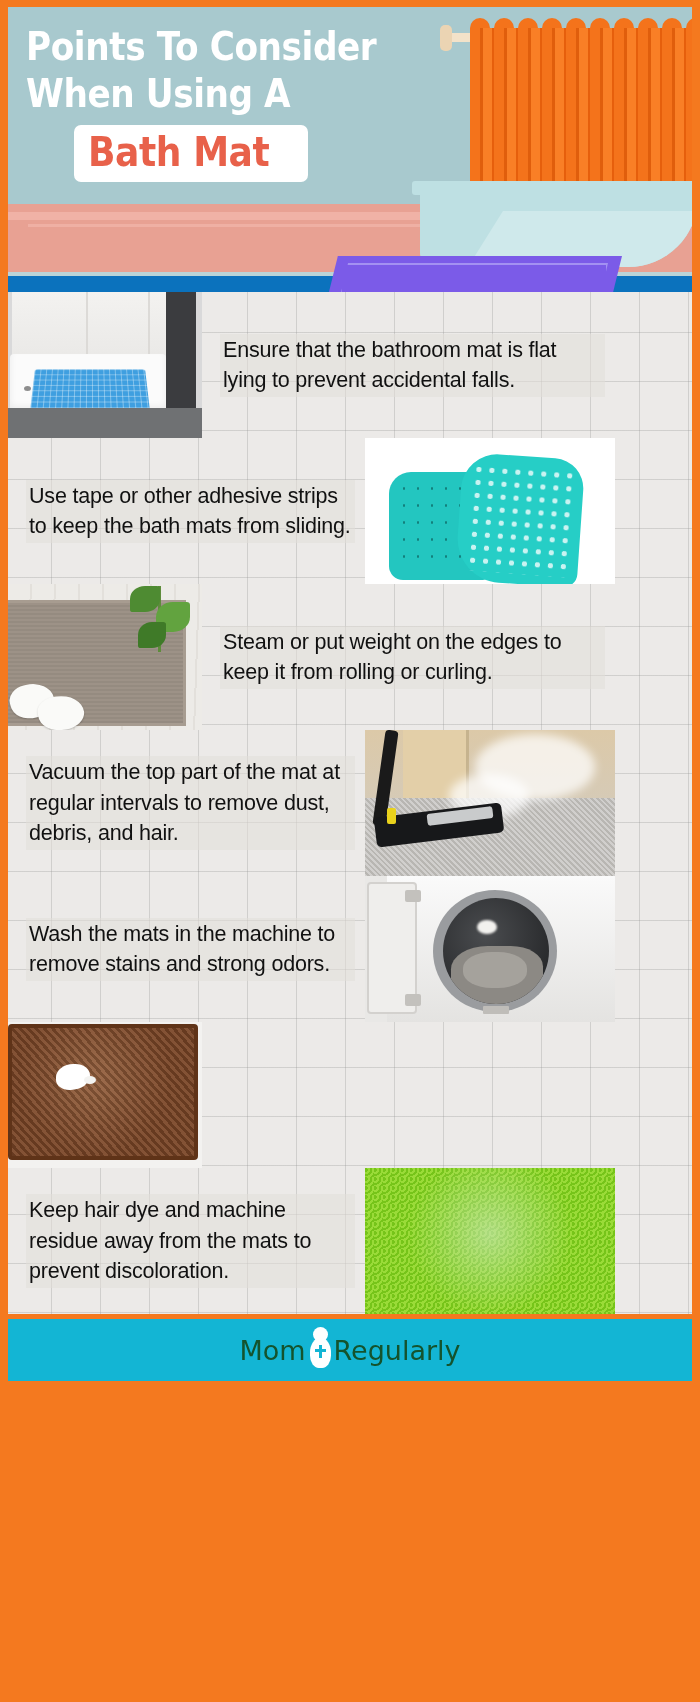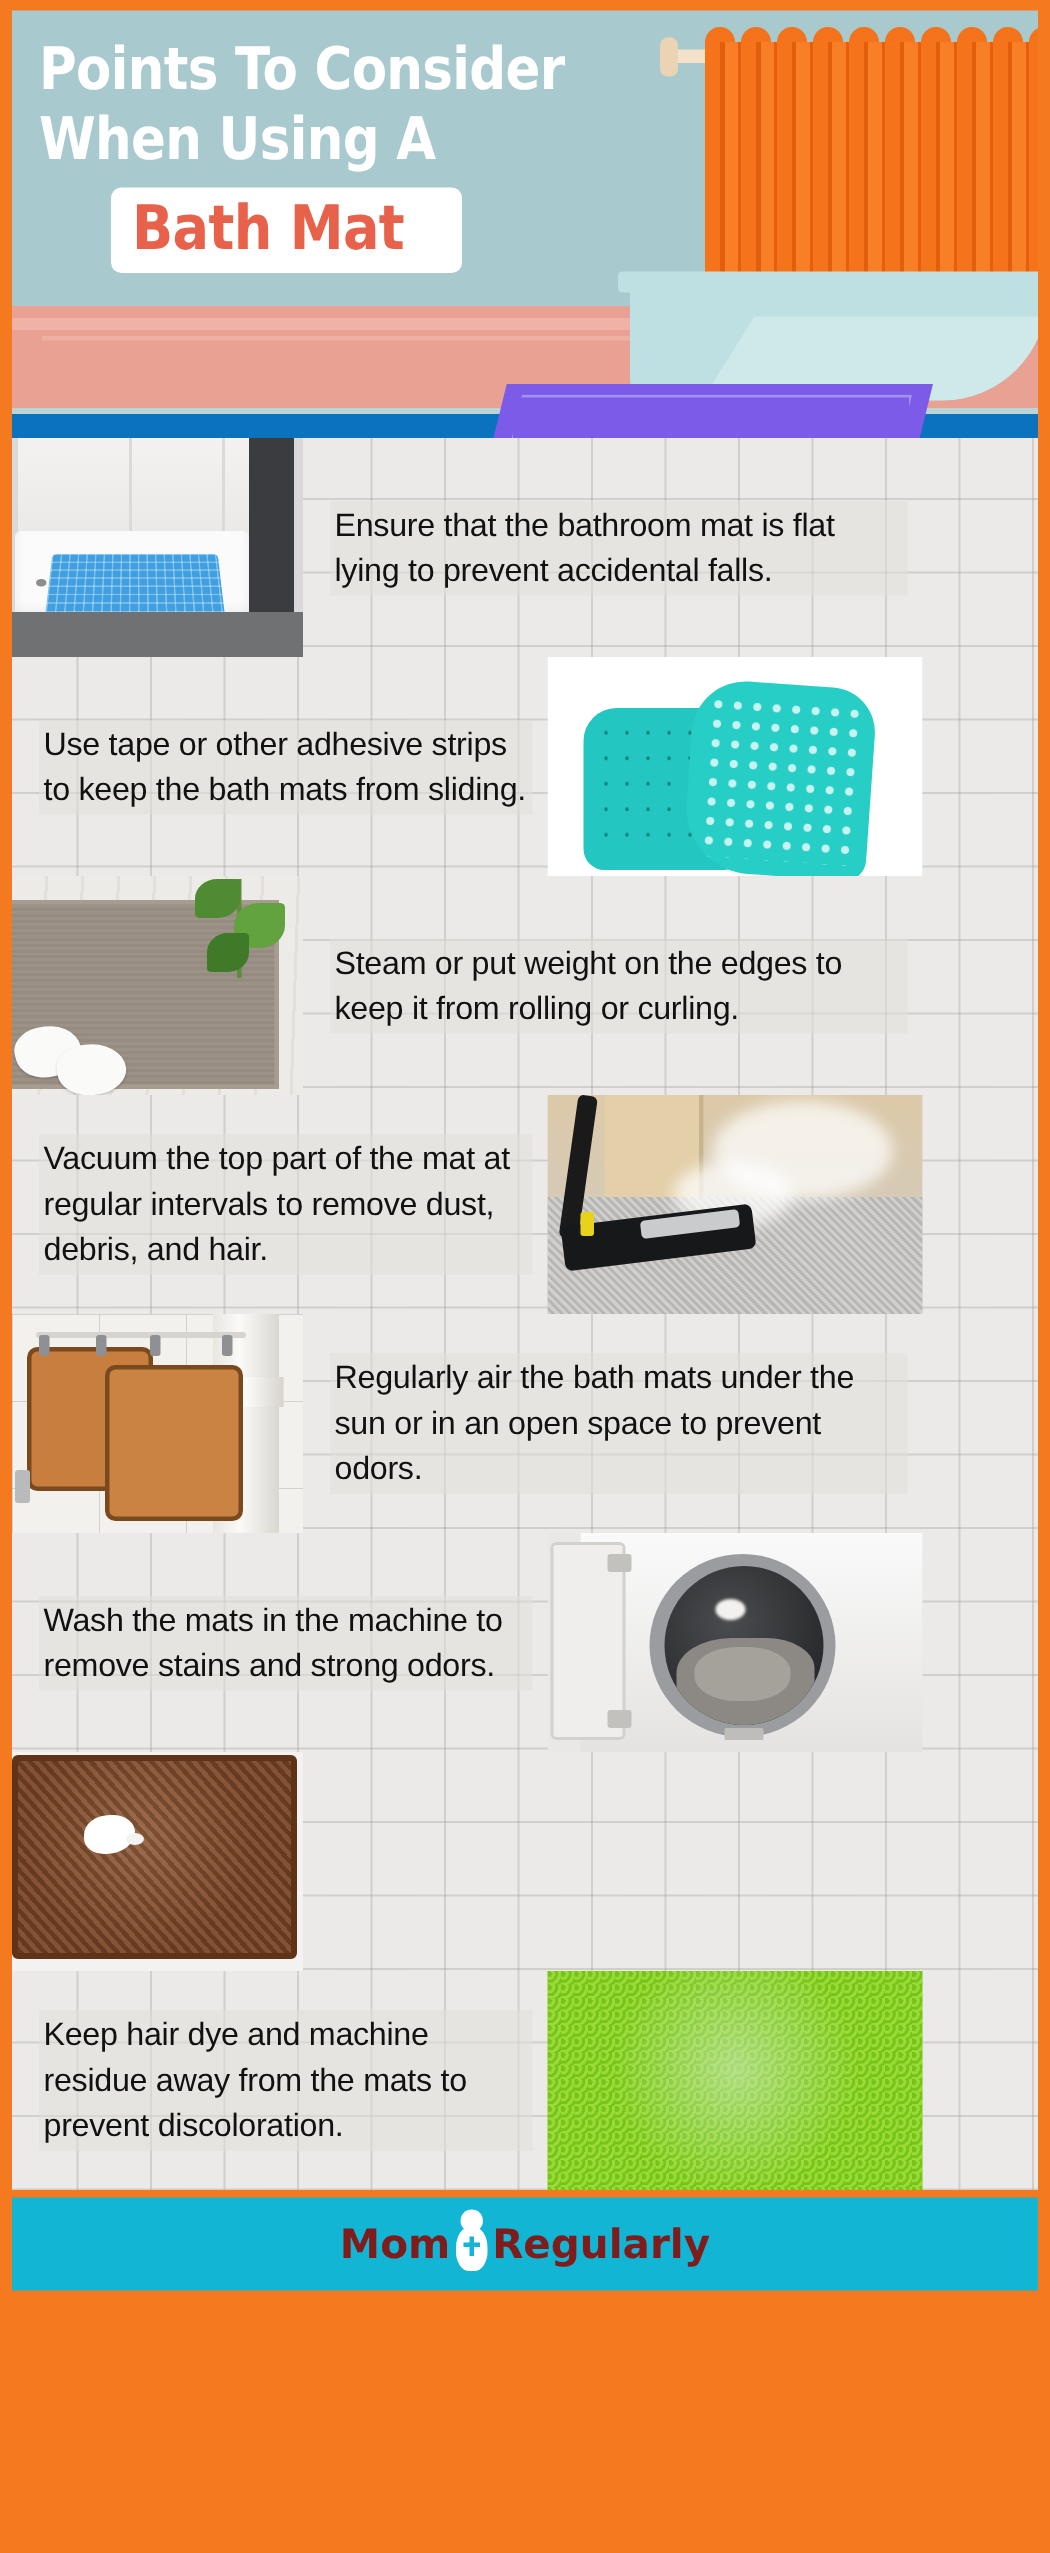--- a/index.html
+++ b/index.html
@@ -429,23 +429,23 @@
     position:relative;
     width:684px; height:62px;
     background:#13B5D4;
     display:flex; align-items:center; justify-content:center;
     gap:0px;
     margin-top:5px;
   }
   .brand {
     display:flex; align-items:center; justify-content:center;
     font-family:"DejaVu Sans", sans-serif;
-    font-weight:bold;
+    font-weight:normal;
     font-size:27px;
-    color:#7f1d1d;
+    color:#14532d;
     letter-spacing:0px;
   }
   .brand .mj-icon {
     position:relative;
     width:26px; height:40px;
     margin:0 1px;
     display:inline-block;
   }
   .brand .mj-icon .head {
     position:absolute; left:6px; top:-3px; width:15px; height:15px;
@@ -574,39 +574,20 @@
             <div class="head"></div>
             <div class="headhl"></div>
             <div class="ylw"></div>
         </div>
       </div>
       <div class="row-text">
         <p class="panel">Vacuum the top part of the mat at regular intervals to remove dust, debris, and hair.</p>
       </div>
     </div>
 
-    <div class="row">
-      <div class="row-img">
-        <div class="ph img-hang">
-          <div class="tilebg"></div>
-            <div class="pillar"></div>
-          <div class="rail"></div>
-          <div class="matA"></div>
-            <div class="matB"></div>
-          <div class="clip" style="left:18px"></div>
-          <div class="clip" style="left:56px"></div>
-          <div class="clip" style="left:92px"></div>
-          <div class="clip" style="left:140px"></div>
-          <div class="knob"></div>
-        </div>
-      </div>
-      <div class="row-text">
-        <p class="panel">Regularly air the bath mats under the sun or in an open space to prevent odors.</p>
-      </div>
-    </div>
 
     <div class="row rev">
       <div class="row-img">
         <div class="ph img-wash">
           <div class="bodyw"></div>
           <div class="doorpane"></div>
           <div class="hinge" style="top:14px"></div>
           <div class="hinge" style="top:118px"></div>
           <div class="drumring"></div>
           <div class="drum">

